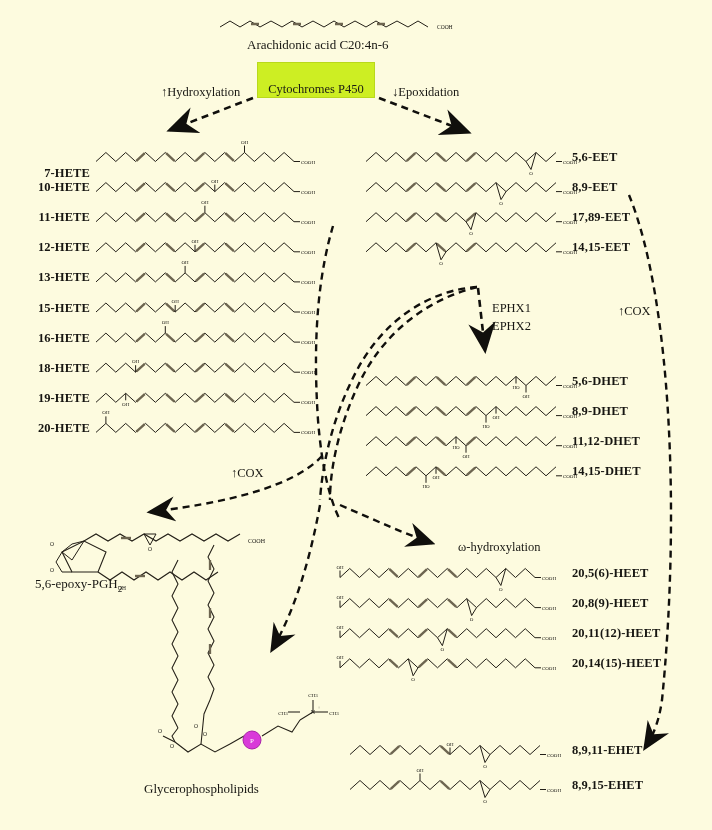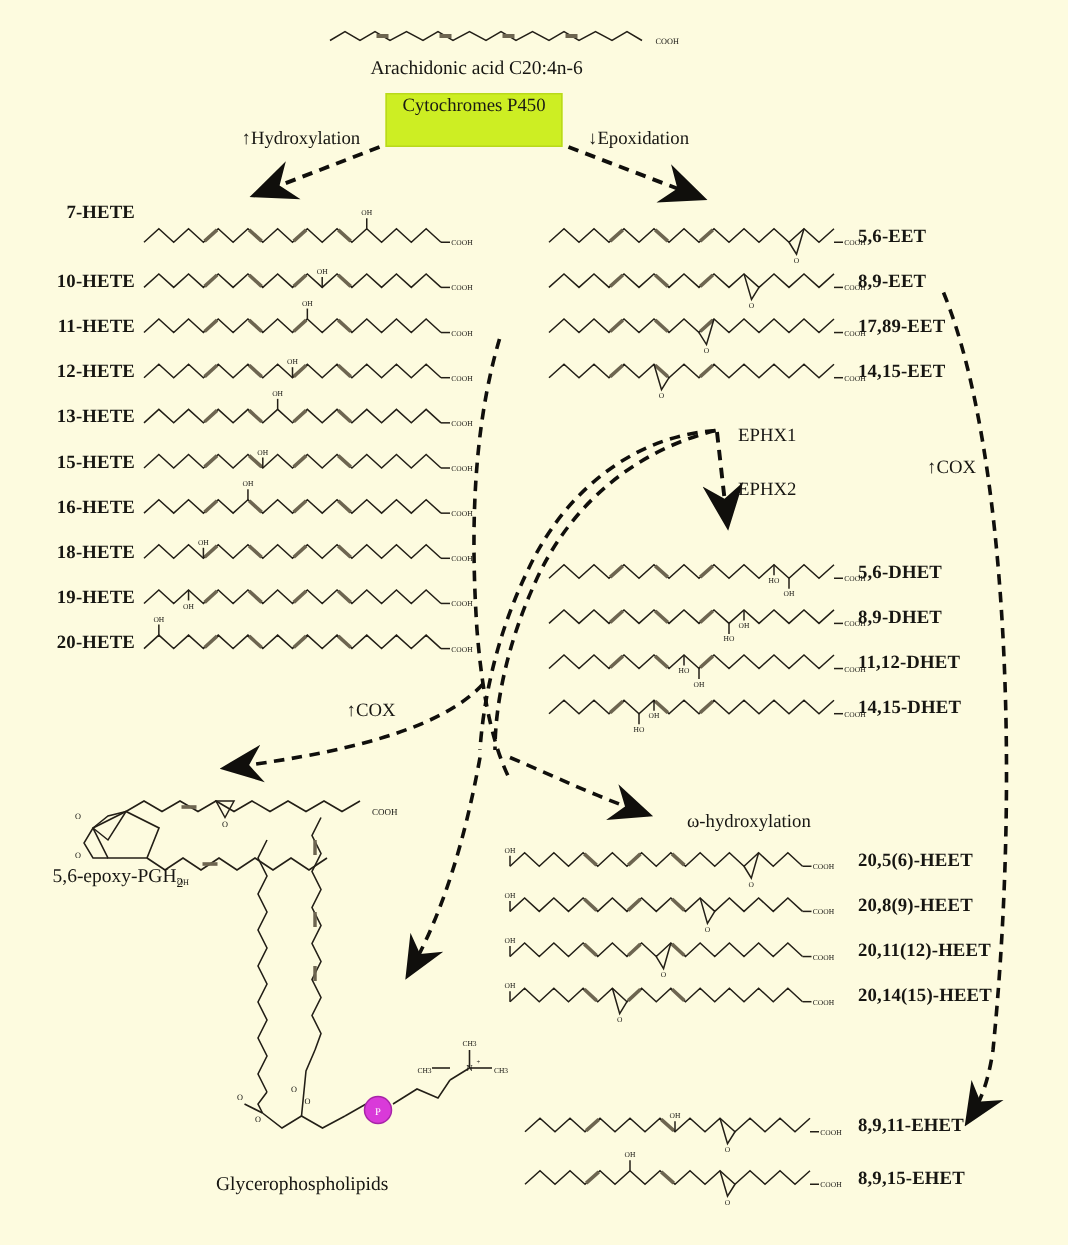--- a/index.html
+++ b/index.html
@@ -51,21 +51,21 @@
     font-weight: 400;
   }
   .sub { font-size: 9px; vertical-align: sub; }
   #cyp-box {
     position: absolute;
     left: 257px; top: 62px;
     width: 118px; height: 36px;
     background: #cdee23;
     border: 1px solid #b9d91b;
     display: flex;
-    align-items: flex-start;
+    align-items: flex-end;
     justify-content: center;
     font-family: "Liberation Serif", serif;
     font-size: 12.5px;
     color: #1a1a14;
   }
 </style>
 </head>
 <body>
 
 <div id="canvas">
@@ -473,31 +473,31 @@
 
   <div class="lbl title-label" style="left:247px; top:38px;">Arachidonic acid C20:4n-6</div>
 
   <div id="cyp-box">
     <span>Cytochromes P450</span>
   </div>
 
   <div class="lbl enz-label" style="left:161px; top:86px;">↑Hydroxylation</div>
   <div class="lbl enz-label" style="left:392px; top:86px;">↓Epoxidation</div>
 
-  <div class="lbl enz-label" style="left:492px; top:284px;">EPHX1</div>
+  <div class="lbl enz-label" style="left:492px; top:302px;">EPHX1</div>
   <div class="lbl enz-label" style="left:492px; top:320px;">EPHX2</div>
   <div class="lbl enz-label" style="left:618px; top:305px;">↑COX</div>
   <div class="lbl enz-label" style="left:231px; top:467px;">↑COX</div>
   <div class="lbl enz-label" style="left:458px; top:541px;">ω-hydroxylation</div>
 
   <div class="lbl struct-label" style="left:35px; top:577px;"><span>5,6-epoxy-PGH</span><span class="sub">2</span></div>
   <div class="lbl struct-label" style="left:144px; top:782px;">Glycerophospholipids</div>
 
   <div id="row-labels">
-      <div class="lbl row-label left" style="top: 135px; left: 0px; width: 90px; padding-left: 28px;">7-HETE</div>
+      <div class="lbl row-label left" style="top: 167px; left: 0px; width: 90px; padding-left: 28px;">7-HETE</div>
       <div class="lbl row-label left" style="top: 181.1px; left: 0px; width: 90px;">10-HETE</div>
       <div class="lbl row-label left" style="top: 211.2px; left: 0px; width: 90px;">11-HETE</div>
       <div class="lbl row-label left" style="top: 241.3px; left: 0px; width: 90px;">12-HETE</div>
       <div class="lbl row-label left" style="top: 271.4px; left: 0px; width: 90px;">13-HETE</div>
       <div class="lbl row-label left" style="top: 301.5px; left: 0px; width: 90px;">15-HETE</div>
       <div class="lbl row-label left" style="top: 331.6px; left: 0px; width: 90px;">16-HETE</div>
       <div class="lbl row-label left" style="top: 361.7px; left: 0px; width: 90px;">18-HETE</div>
       <div class="lbl row-label left" style="top: 391.8px; left: 0px; width: 90px; padding-left: 34px;">19-HETE</div>
       <div class="lbl row-label left" style="top: 421.9px; left: 0px; width: 90px;">20-HETE</div>
       <div class="lbl row-label right" style="top: 151px; left: 572px;">5,6-EET</div>

